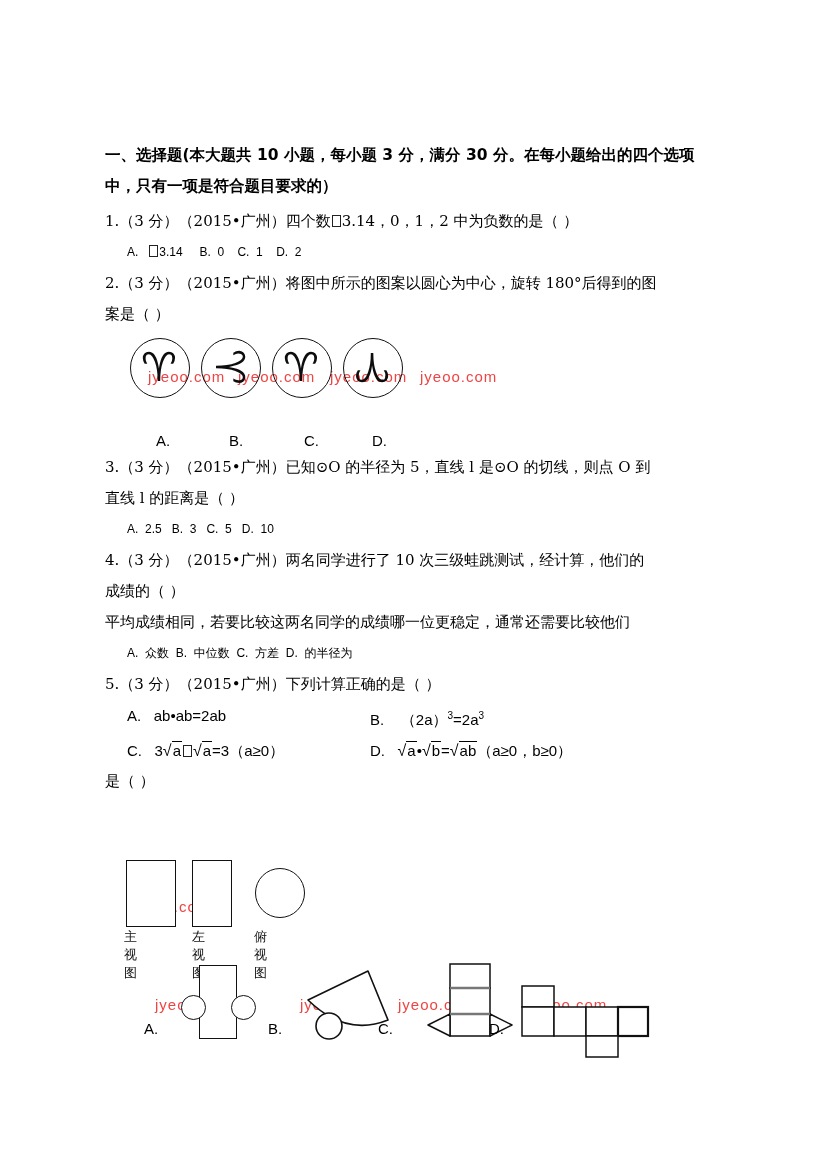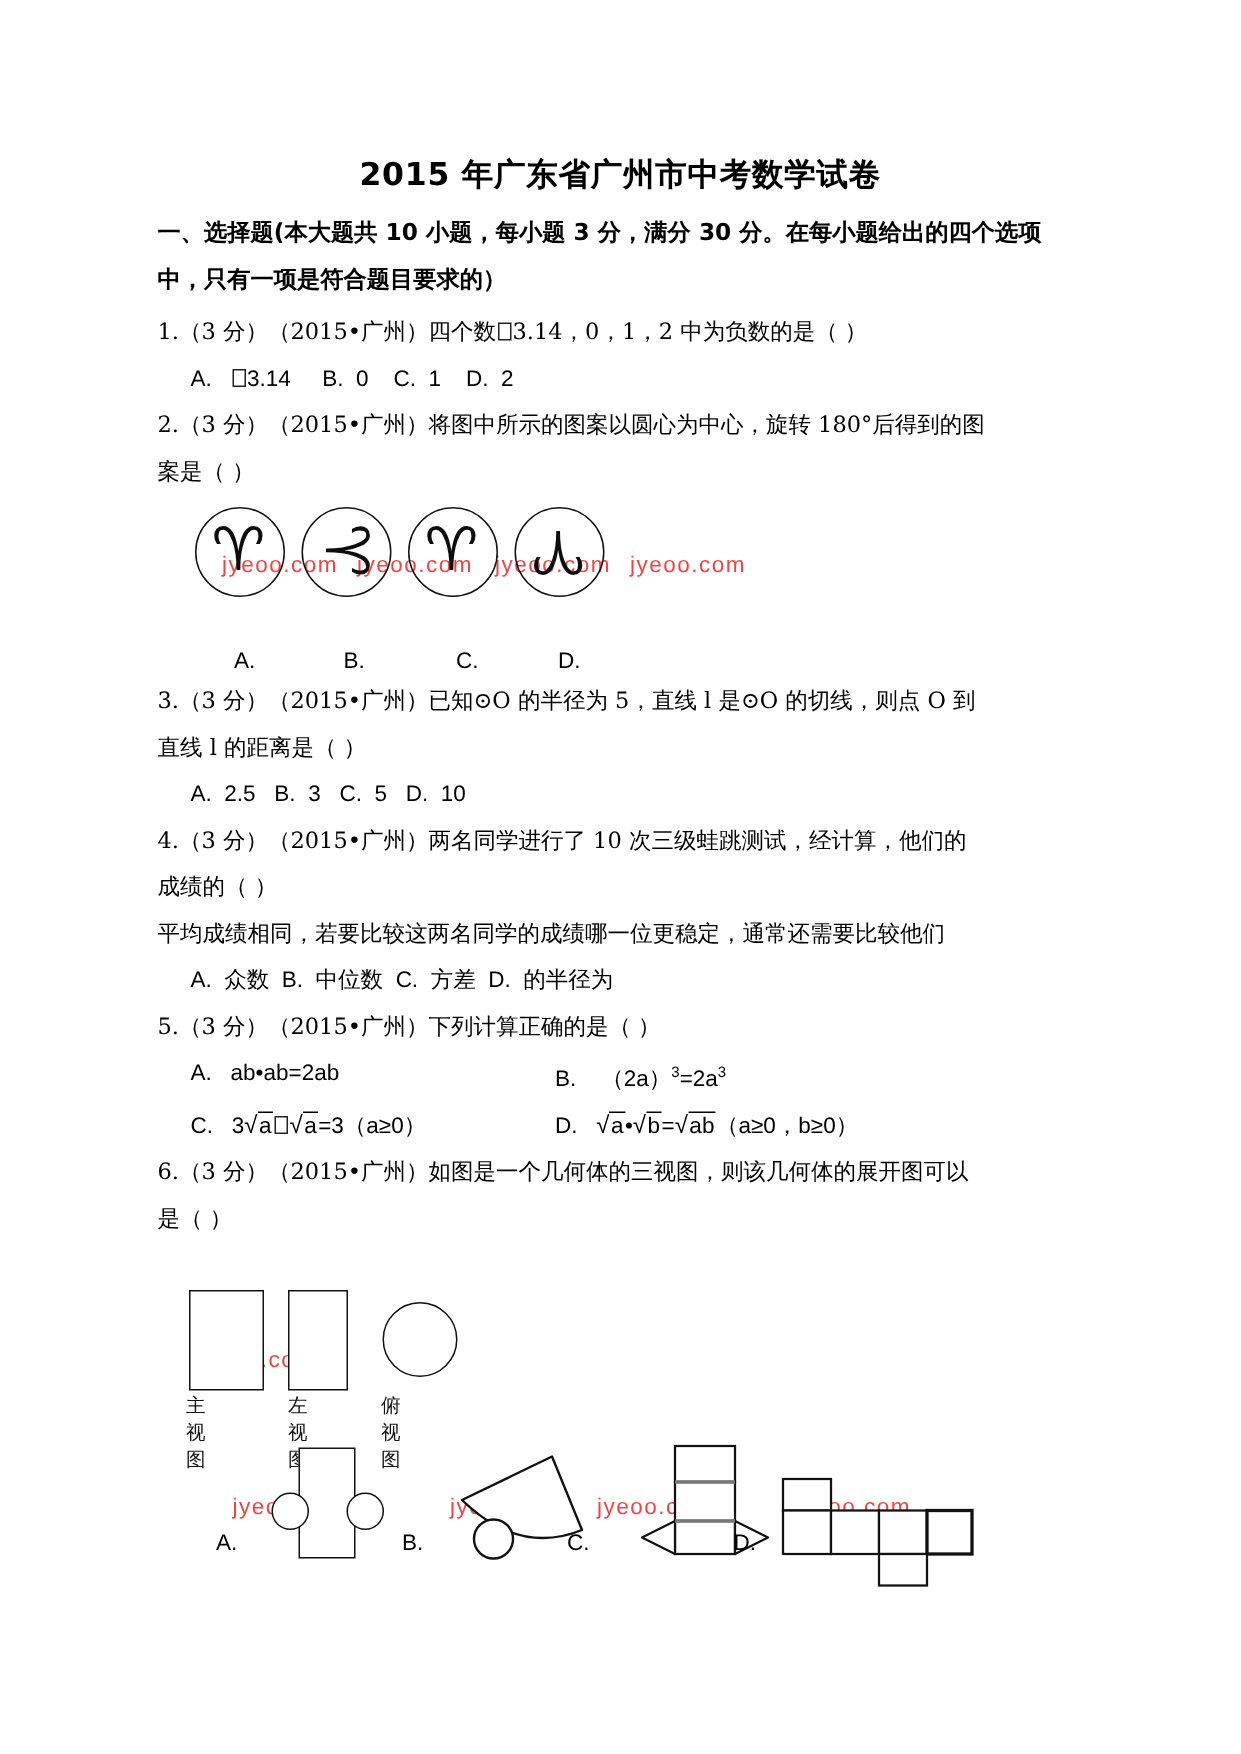--- a/index.html
+++ b/index.html
@@ -10,21 +10,21 @@
   .title{position:absolute;left:0;top:102px;width:827px;text-align:center;
          font-family:"DejaVu Sans","Liberation Sans",sans-serif;
          font-weight:bold;font-size:21px;letter-spacing:.5px;}
 
   .body{position:absolute;left:105px;top:140px;width:610px;}
 
   .sec{font-family:"DejaVu Sans","Liberation Sans",sans-serif;
        font-weight:bold;font-size:15.5px;line-height:31px;margin:0 0 4px 0;}
 
   .q{font-size:15px;line-height:31px;margin:0;}
-  .opts{font-size:15px;line-height:31px;margin:0;padding-left:22px;
+  .opts{font-size:12px;line-height:31px;margin:0;padding-left:22px;
         font-family:"Liberation Sans",sans-serif;}
   .opts .cn{font-family:"DejaVu Serif","Liberation Serif",serif;text-align:right;}
   .tofu{display:inline-block;width:9px;height:12px;border:1.4px solid #222;
         vertical-align:-1px;margin:0 1px;box-sizing:border-box;}
   .sup{font-size:10px;vertical-align:super;}
   .rad{display:inline-block;white-space:nowrap;}
   .rad .sign{font-size:16px;}
   .rad .bar{border-top:1.3px solid #000;padding:0 1px;}
   .two-col{display:flex;padding-left:22px;font-family:"Liberation Sans",sans-serif;
            font-size:15px;line-height:31px;}
@@ -54,21 +54,20 @@
   <div class="wm" style="left:148px;top:368px;">jyeoo.com</div>
   <div class="wm" style="left:238px;top:368px;">jyeoo.com</div>
   <div class="wm" style="left:330px;top:368px;">jyeoo.com</div>
   <div class="wm" style="left:420px;top:368px;">jyeoo.com</div>
   <div class="wm" style="left:133px;top:898px;">jyeoo.com</div>
   <div class="wm" style="left:155px;top:996px;">jyeoo.com</div>
   <div class="wm" style="left:300px;top:996px;">jyeoo.com</div>
   <div class="wm" style="left:398px;top:996px;">jyeoo.com</div>
   <div class="wm" style="left:530px;top:996px;">jyeoo.com</div>
 
-  <div class="title">2015 年广东省广州市中考数学试卷</div>
 
   <div class="body">
 
     <p class="sec">一、选择题(本大题共 10 小题，每小题 3 分，满分 30 分。在每小题给出的四个选项中，只有一项是符合题目要求的）</p>
 
     <p class="q"><span>1.（3 分）（2015•广州）四个数</span><span class="tofu"></span><span>3.14，0，1，2 中为负数的是（        ）</span></p>
     <p class="opts">
       <span>A.</span>&nbsp;&nbsp;&nbsp;<span class="tofu"></span><span>3.14</span>&nbsp;&nbsp;&nbsp;&nbsp;
       <span>B.</span>&nbsp;&nbsp;<span>0</span>&nbsp;&nbsp;&nbsp;
       <span>C.</span>&nbsp;&nbsp;<span>1</span>&nbsp;&nbsp;&nbsp;
@@ -110,21 +109,20 @@
     </div>
     <div class="two-col">
       <div class="c1">
         <span>C.</span>&nbsp;&nbsp;&nbsp;<span>3</span><span class="rad"><span class="sign">√</span><span class="bar">a</span></span><span class="tofu"></span><span class="rad"><span class="sign">√</span><span class="bar">a</span></span><span>=3（a≥0）</span>
       </div>
       <div>
         <span>D.</span>&nbsp;&nbsp;&nbsp;<span class="rad"><span class="sign">√</span><span class="bar">a</span></span><span>•</span><span class="rad"><span class="sign">√</span><span class="bar">b</span></span><span>=</span><span class="rad"><span class="sign">√</span><span class="bar">ab</span></span><span>（a≥0，b≥0）</span>
       </div>
     </div>
 
-    <p class="q">6.（3 分）（2015•广州）如图是一个几何体的三视图，则该几何体的展开图可以</p>
     <p class="q">是（     ）</p>
 
   </div>
 
   <div class="fig" style="left:0;top:0;">
     <div class="circ" style="left:130px;top:338px;"></div>
     <div class="aries" style="left:130px;top:338px;transform:rotate(0deg);">♈</div>
 
     <div class="circ" style="left:201px;top:338px;"></div>
     <div class="aries" style="left:201px;top:338px;transform:rotate(90deg);">♈</div>

